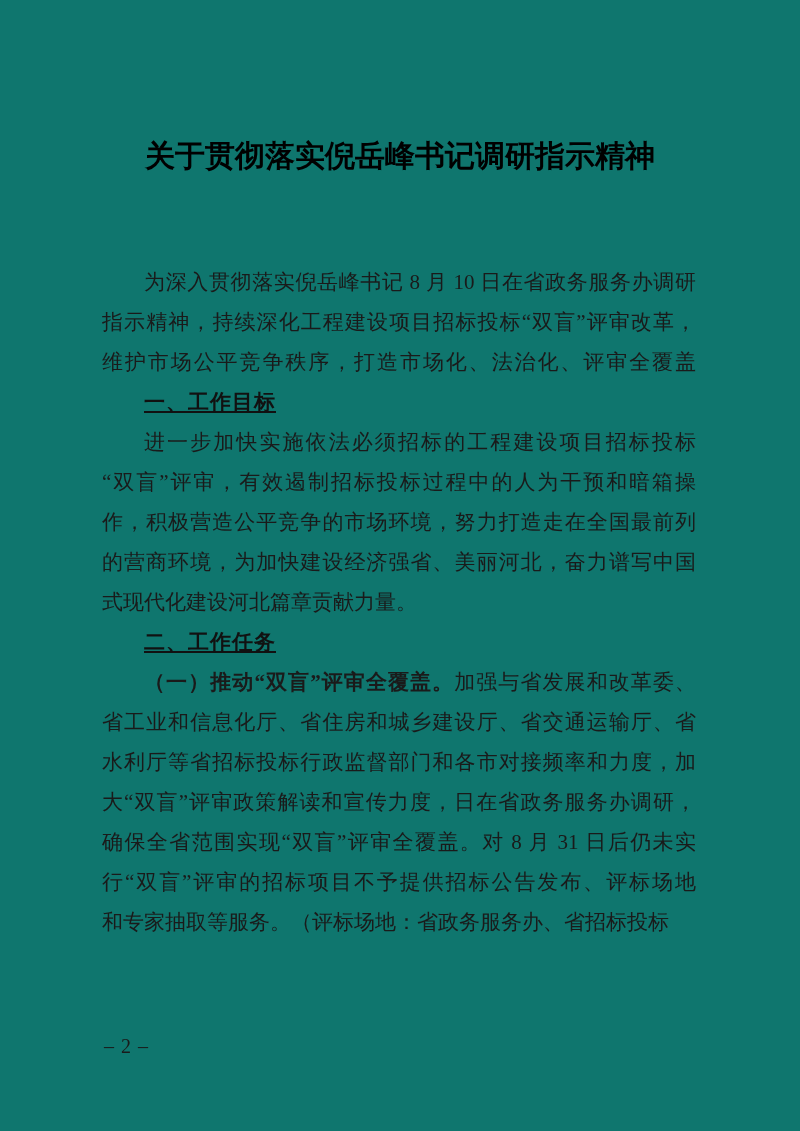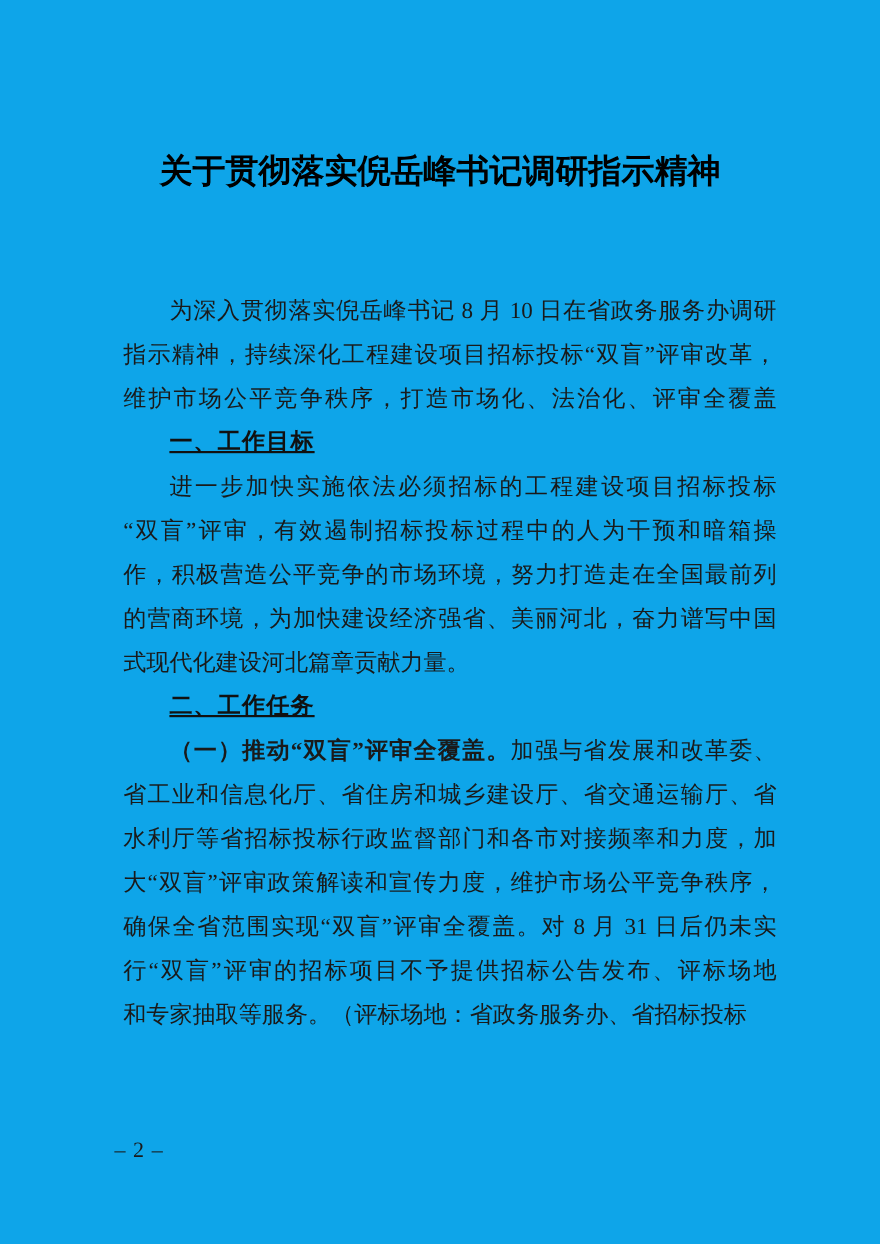--- a/index.html
+++ b/index.html
@@ -1,41 +1,41 @@
 <!DOCTYPE html>
 <html><head>
 <meta charset="utf-8">
 <style>
   html, body { margin: 0; padding: 0; }
   body { background: #ffffff; }
   .page {
     position: relative;
     width: 800px;
     height: 1131px;
-    background: #0ea5e9;
+    background: #0f766e;
     font-family: "Liberation Serif", "DejaVu Serif", serif;
     color: #1a1a1a;
     overflow: hidden;
   }
   .title-block {
     position: absolute;
     top: 133px;
     left: 40px;
     right: 40px;
     text-align: center;
     font-weight: bold;
     color: #000000;
     font-size: 30px;
     line-height: 45px;
     letter-spacing: 0px;
   }
   .body-block {
     position: absolute;
     top: 262px;
-    left: 112px;
+    left: 102px;
     width: 594px;
     font-size: 21px;
     line-height: 40px;
   }
   .line {
     height: 40px;
     overflow: hidden;
   }
   .jf {
     text-align: justify;
@@ -84,21 +84,21 @@
     <div class="line jf">的营商环境，为加快建设经济强省、美丽河北，奋力谱写中国</div>
     <div class="line">式现代化建设河北篇章贡献力量。</div>
 
     <div class="line heading indent">二、工作任务</div>
 
     <div class="line jf indent">
       <span class="bold-seg">（一）推动“双盲”评审全覆盖。</span><span>加强与省发展和改革委、</span>
     </div>
     <div class="line jf">省工业和信息化厅、省住房和城乡建设厅、省交通运输厅、省</div>
     <div class="line jf">水利厅等省招标投标行政监督部门和各市对接频率和力度，加</div>
-    <div class="line jf">大“双盲”评审政策解读和宣传力度，维护市场公平竞争秩序，</div>
+    <div class="line jf">大“双盲”评审政策解读和宣传力度，日在省政务服务办调研，</div>
     <div class="line jf">确保全省范围实现“双盲”评审全覆盖。对 8 月 31 日后仍未实</div>
     <div class="line jf">行“双盲”评审的招标项目不予提供招标公告发布、评标场地</div>
     <div class="line">
       <span>和专家抽取等服务。</span><span class="kai-seg">（评标场地：省政务服务办、省招标投标</span>
     </div>
   </div>
 
   <div class="footer-block">– 2 –</div>
 
 </div>

